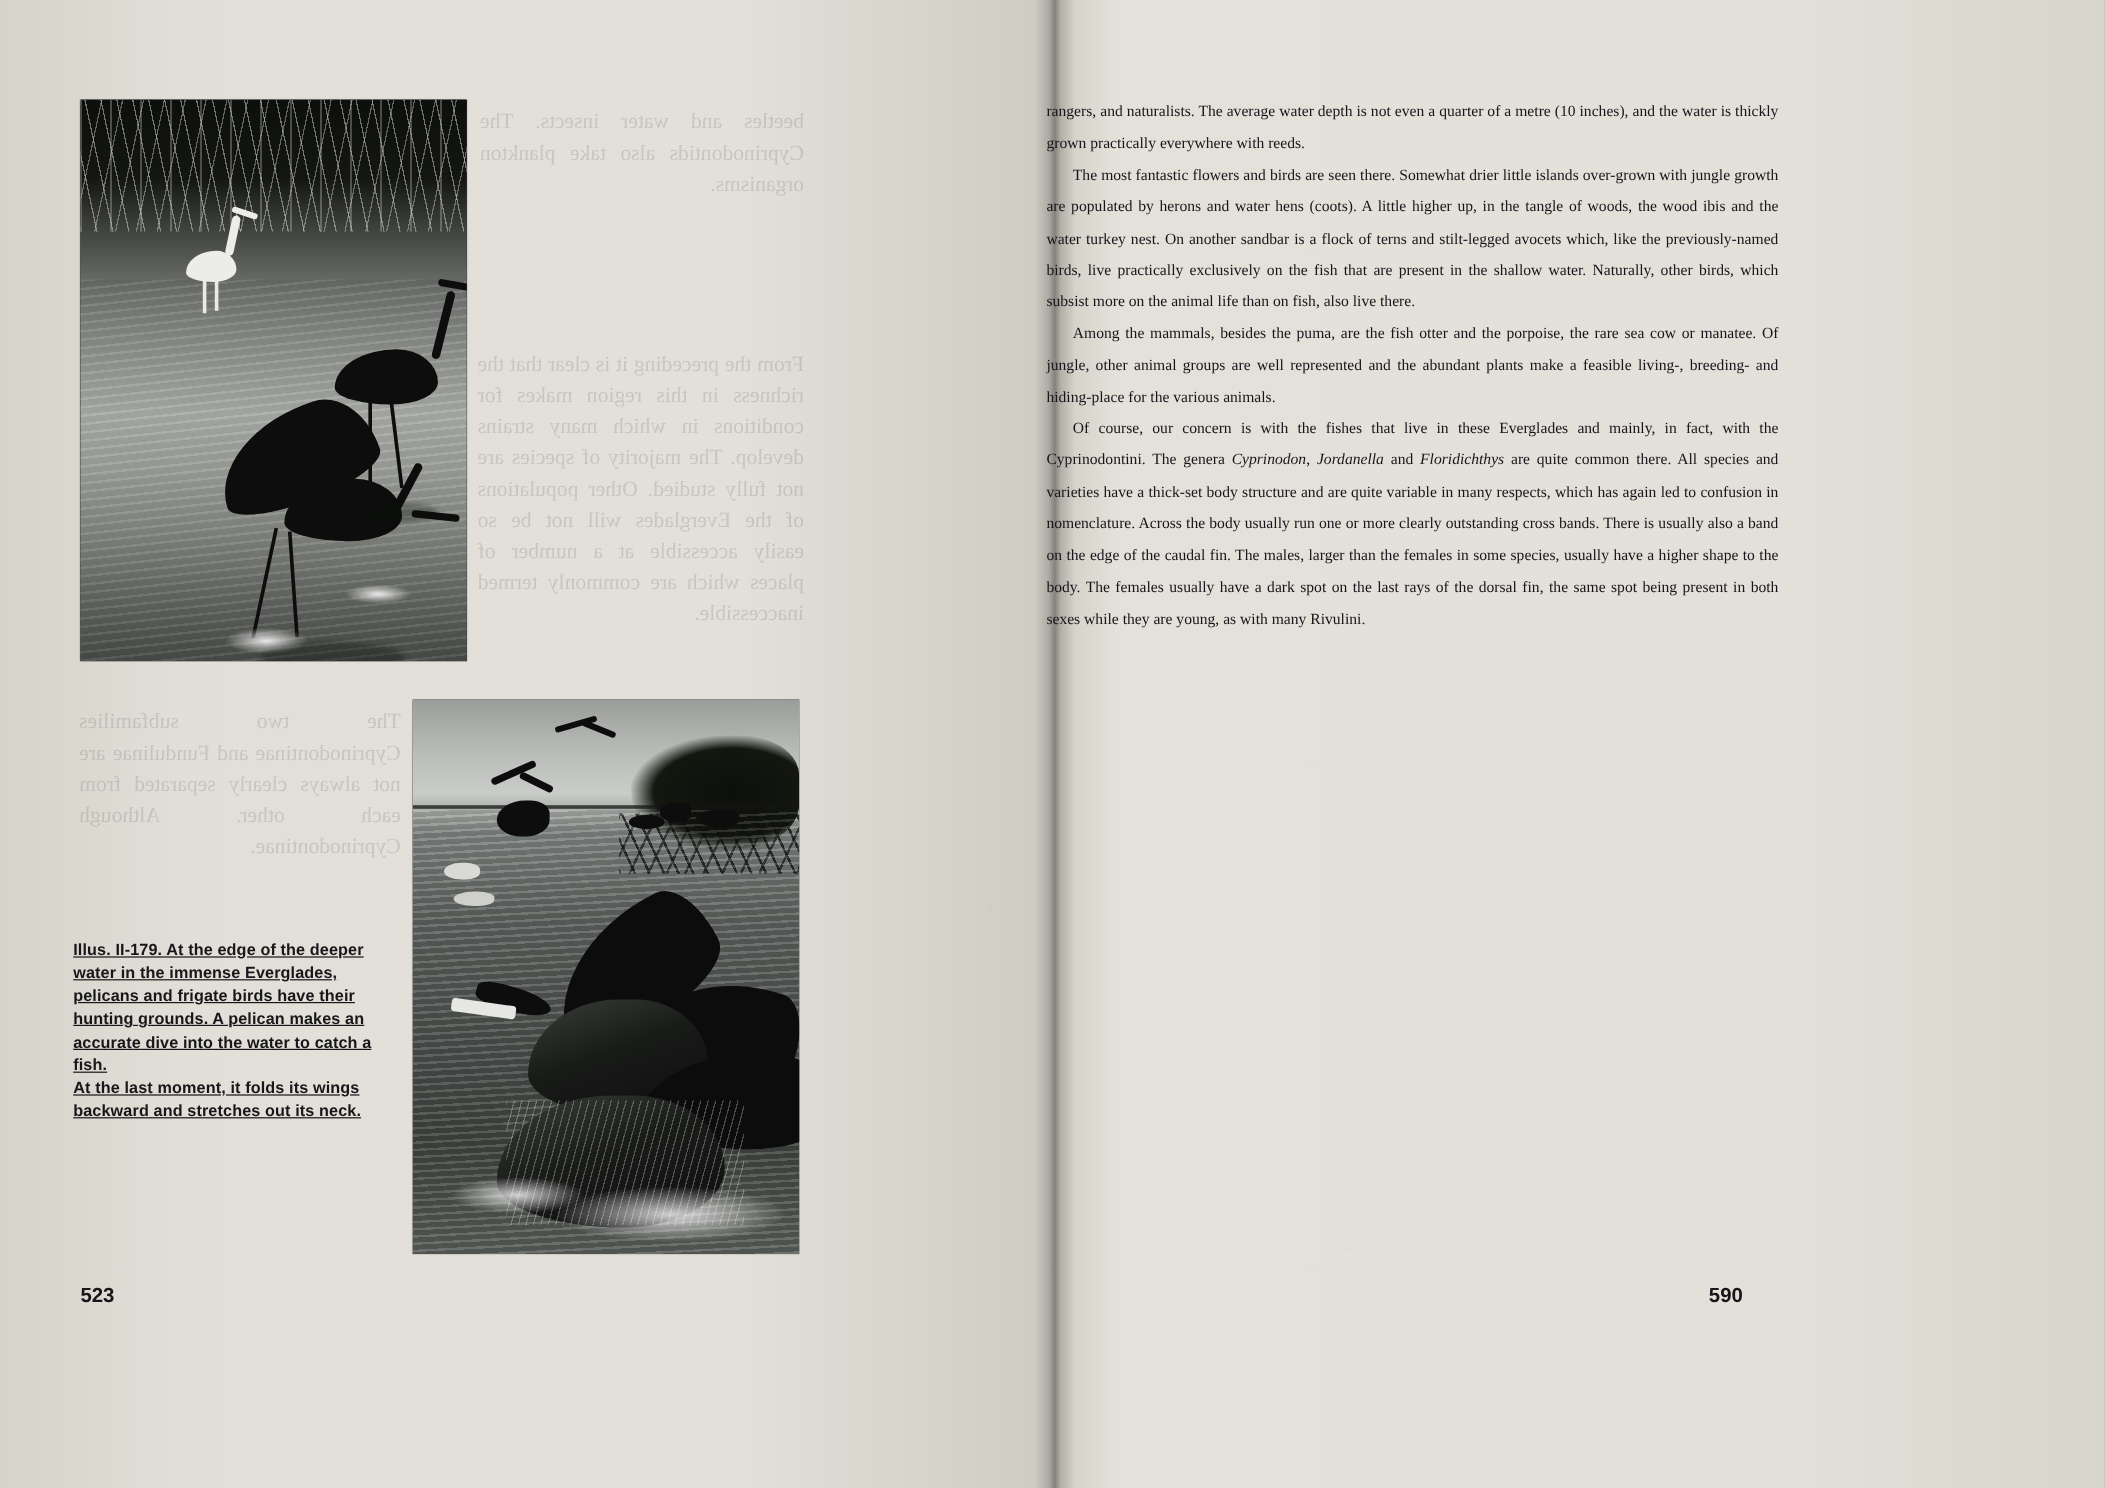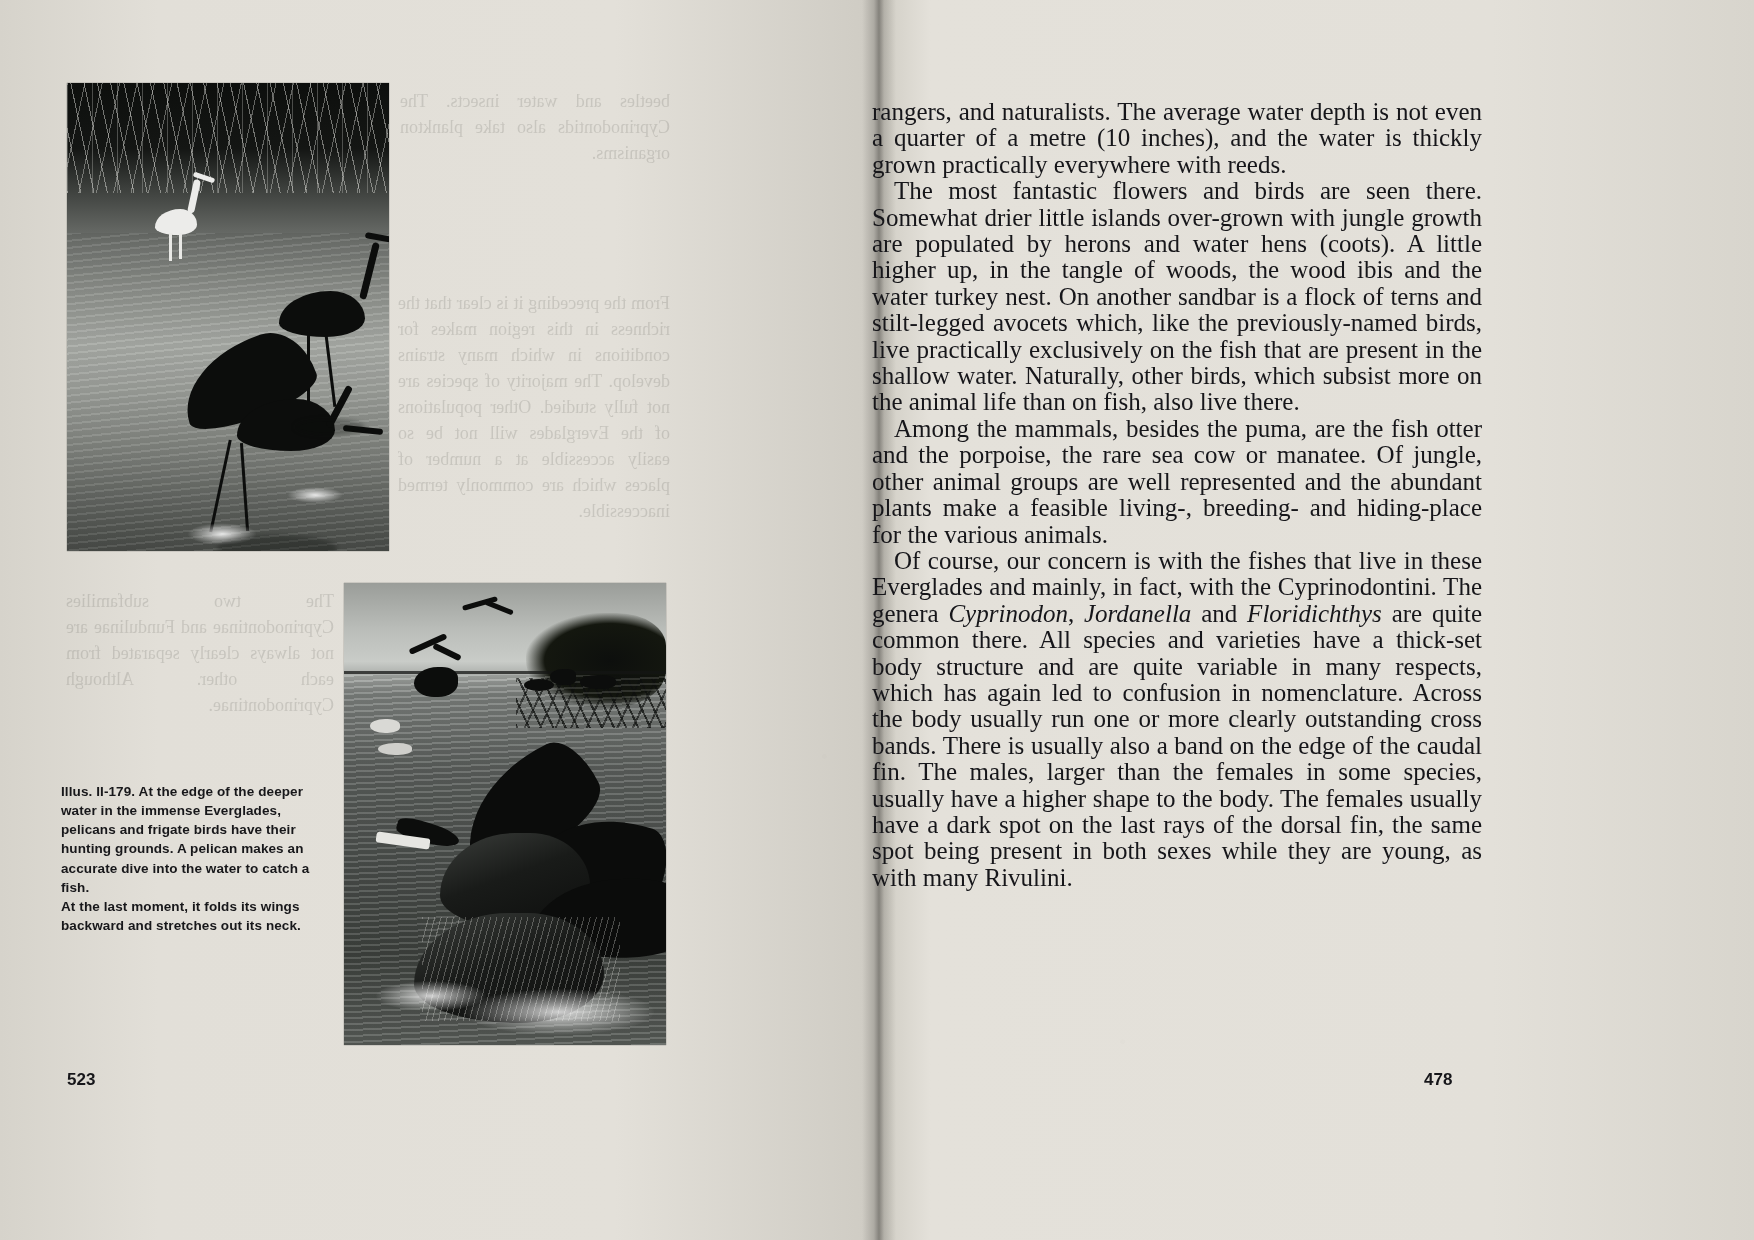--- a/index.html
+++ b/index.html
@@ -210,35 +210,35 @@
   }
   #cap-178 {
     left: 402px;
     top: 194px;
     width: 262px;
   }
   #cap-179 {
     left: 61px;
     top: 782px;
     width: 278px;
+    text-decoration: underline;
   }
 
   
   .body-col {
     position: absolute;
     left: 872px;
     top: 80px;
     width: 610px;
     font-family: "Liberation Serif", serif;
-    font-size: 25px;
+    font-size: 13px;
     line-height: 26.4px;
     color: #16161a;
     text-align: justify;
     text-justify: inter-word;
-    margin-top: 19px;
   }
   .body-col p {
     margin: 0;
   }
   .body-col p + p {
     text-indent: 22px;
   }
   .body-col i {
     font-style: italic;
   }
@@ -360,16 +360,16 @@
 
   <div class="body-col">
     <p>rangers, and naturalists. The average water depth is not even a quarter of a metre (10 inches), and the water is thickly grown practically everywhere with reeds.</p>
     <p>The most fantastic flowers and birds are seen there. Somewhat drier little islands over-grown with jungle growth are populated by herons and water hens (coots). A little higher up, in the tangle of woods, the wood ibis and the water turkey nest. On another sandbar is a flock of terns and stilt-legged avocets which, like the previously-named birds, live practically exclusively on the fish that are present in the shallow water. Naturally, other birds, which subsist more on the animal life than on fish, also live there.</p>
     <p>Among the mammals, besides the puma, are the fish otter and the porpoise, the rare sea cow or manatee. Of jungle, other animal groups are well represented and the abundant plants make a feasible living-, breeding- and hiding-place for the various animals.</p>
     <p style="text-indent:22px;">
       <span>Of course, our concern is with the fishes that live in these Everglades and mainly, in fact, with the Cyprinodontini. The genera </span><i>Cyprinodon</i><span>, </span><i>Jordanella</i><span> and </span><i>Floridichthys</i><span> are quite common there. All species and varieties have a thick-set body structure and are quite variable in many respects, which has again led to confusion in nomenclature. Across the body usually run one or more clearly outstanding cross bands. There is usually also a band on the edge of the caudal fin. The males, larger than the females in some species, usually have a higher shape to the body. The females usually have a dark spot on the last rays of the dorsal fin, the same spot being present in both sexes while they are young, as with many Rivulini.</span>
     </p>
   </div>
 
-  <div class="folio" id="folio-right">478</div>
+  <div class="folio" id="folio-right">590</div>
 
   <div class="grain"></div>
 </div>
 
 </body></html>

